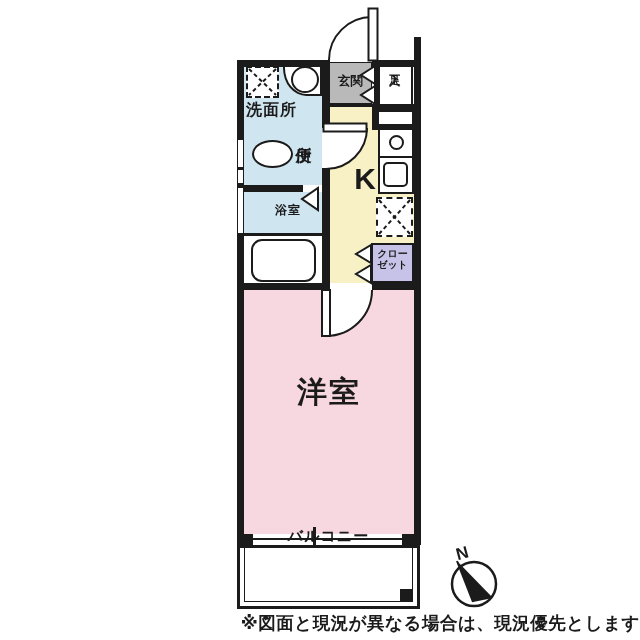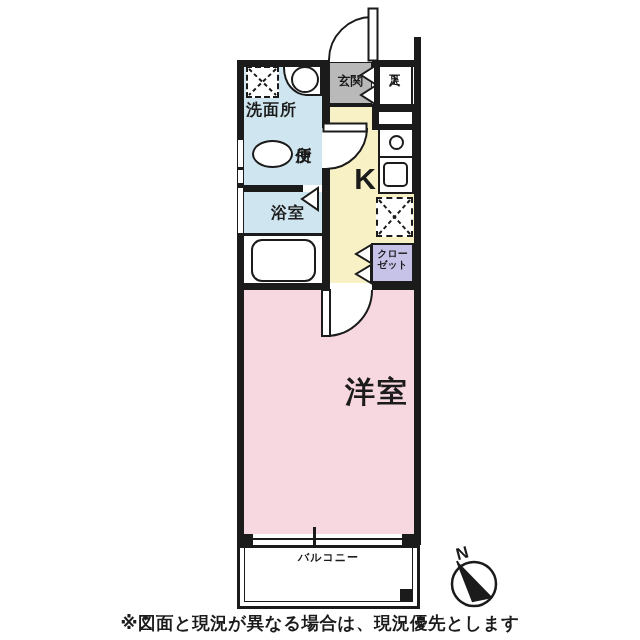--- a/index.html
+++ b/index.html
@@ -111,33 +111,33 @@
     <polygon points="16,22 16,40 2,31" fill="#fff" stroke="#1b1b1b" stroke-width="2"></polygon>
   </svg>
 
   <div class="abs" style="left:237px;top:545px;width:183px;height:64px;border:3px solid #1b1b1b;background:#fff;">
     <div class="abs" style="left:4px;right:4px;top:0;bottom:4px;border-left:1.5px solid #1b1b1b;border-right:1.5px solid #1b1b1b;border-bottom:1.5px solid #1b1b1b;"></div>
     <div class="abs" style="right:5px;bottom:4px;width:12px;height:13px;background:#1b1b1b;"></div>
   </div>
 
   <div class="lbl" style="left:246px;top:101px;font-size:16px;letter-spacing:1px;">洗面所</div>
   <div class="lbl vert" style="left:294px;top:134px;height:50px;font-size:16px;">便所</div>
-  <div class="lbl ctr" style="left:244px;top:204px;width:88px;font-size:16px;letter-spacing:1px;">浴室</div>
+  <div class="lbl ctr" style="left:244px;top:204px;width:88px;font-size:12px;letter-spacing:1px;">浴室</div>
   <div class="lbl ctr" style="left:329px;top:74px;width:43px;font-size:12.5px;">玄関</div>
   <div class="lbl vert" style="left:388px;top:66px;height:38px;font-size:11px;">下足入</div>
   <div class="lbl ctr" style="left:345px;top:162px;width:40px;font-size:30px;font-weight:700;">K</div>
   <div class="lbl ctr" style="left:373px;top:248px;width:39px;font-size:10px;line-height:11px;">
     <div>クロー</div>
     <div>ゼット</div>
   </div>
-  <div class="lbl ctr" style="left:244px;top:375px;width:170px;font-size:30px;letter-spacing:2px;padding-left:48px;">洋室</div>
-  <div class="lbl ctr" style="left:237px;top:551px;width:183px;font-size:11px;letter-spacing:1px;">バルコニー</div>
+  <div class="lbl ctr" style="left:244px;top:375px;width:170px;font-size:30px;letter-spacing:2px;">洋室</div>
+  <div class="lbl ctr" style="left:237px;top:527px;width:183px;font-size:15px;letter-spacing:1px;">バルコニー</div>
 
   <svg class="abs" style="left:444px;top:539px;" width="62" height="74" viewBox="0 0 62 74">
     <circle cx="30" cy="45" r="22" fill="none" stroke="#1b1b1b" stroke-width="2.5"></circle>
     <line x1="13" y1="22" x2="29" y2="63" stroke="#1b1b1b" stroke-width="2"></line>
     <polygon points="13,22 49,59 29,63" fill="#1b1b1b"></polygon>
     <text x="12" y="20" font-size="17" font-weight="bold" transform="rotate(-15 18 14)" fill="#1b1b1b">N</text>
   </svg>
 
-  <div class="lbl ctr" style="left:0;top:613px;width:640px;font-size:17.5px;font-weight:700;letter-spacing:0.5px;">※図面と現況が異なる場合は、現況優先とします</div>
+  <div class="lbl ctr" style="left:0;top:613px;width:640px;font-size:17.5px;font-weight:700;letter-spacing:0.5px;text-align:right;">※図面と現況が異なる場合は、現況優先とします</div>
 
 </div>
 
 </body></html>

